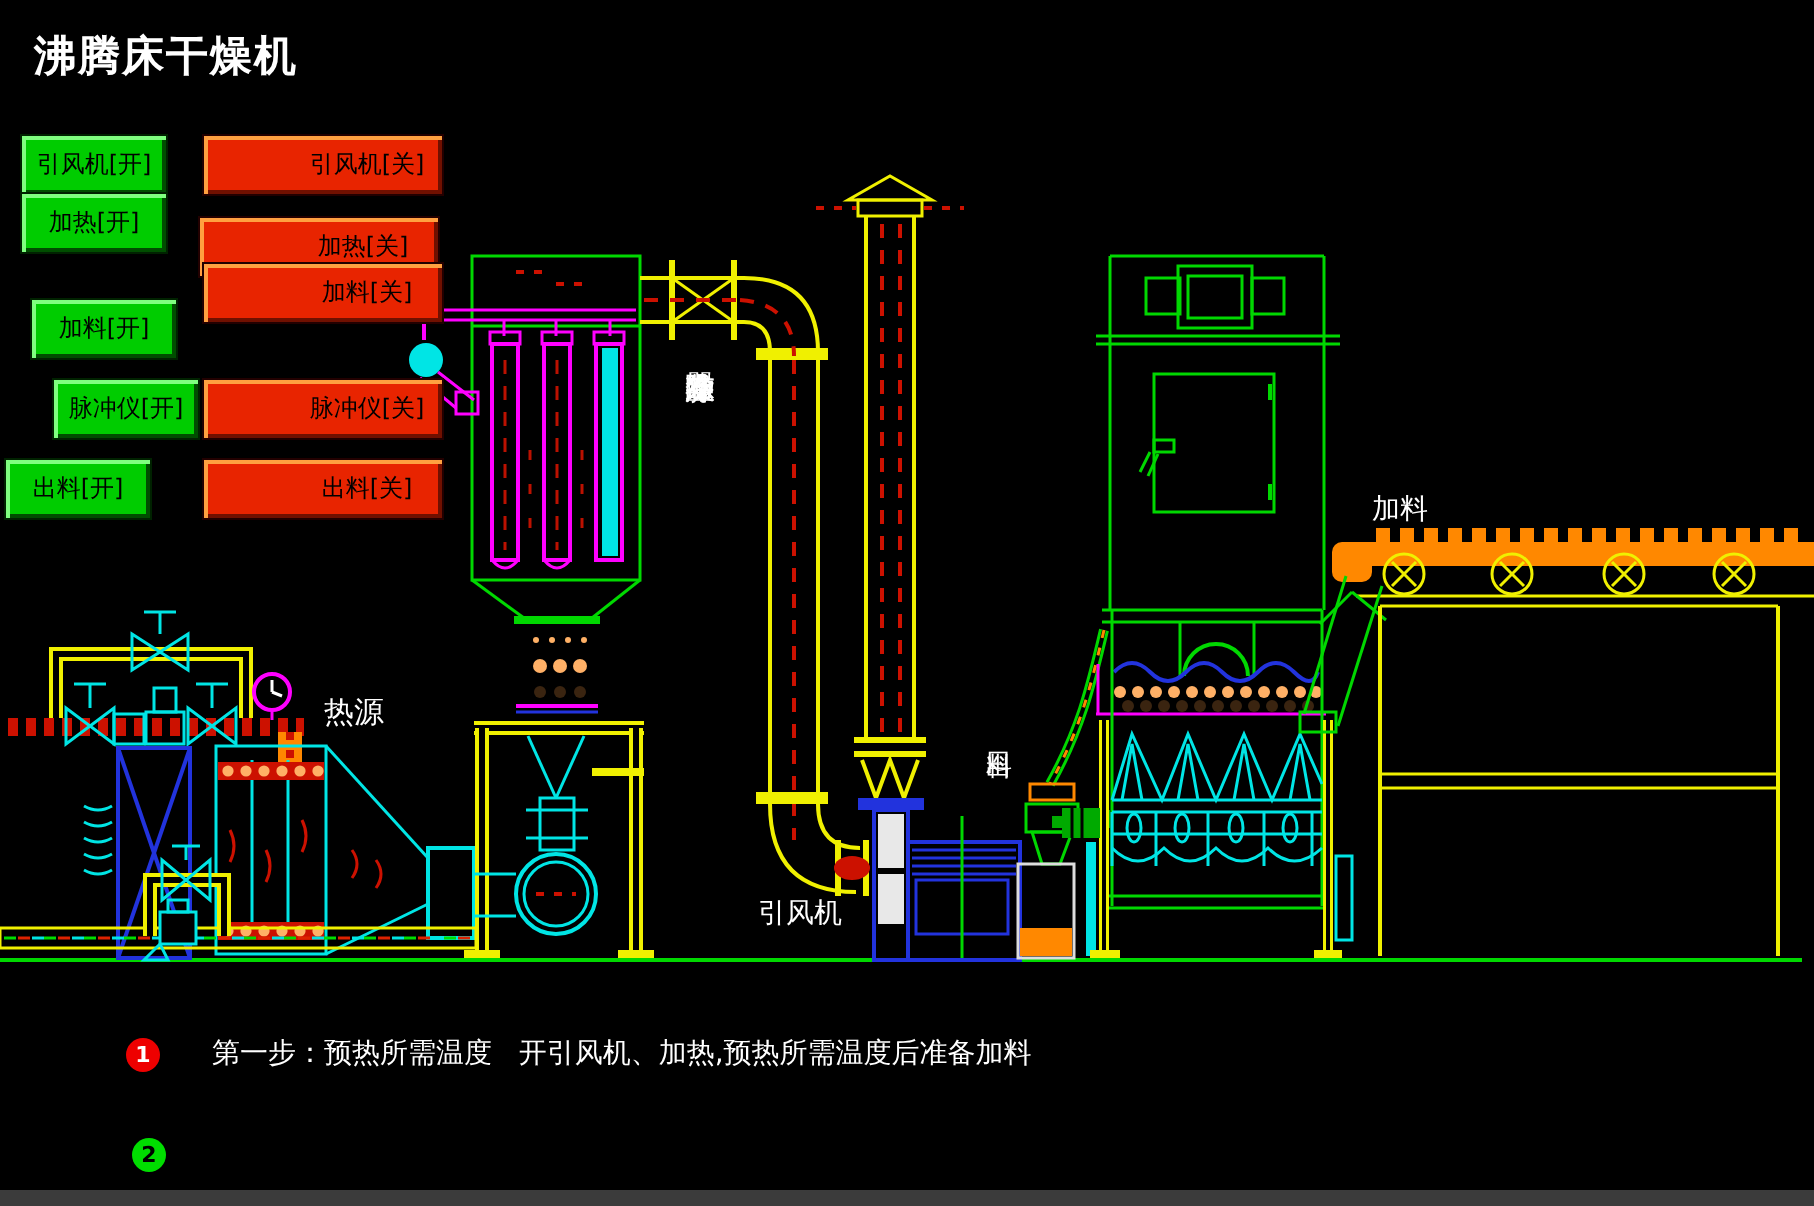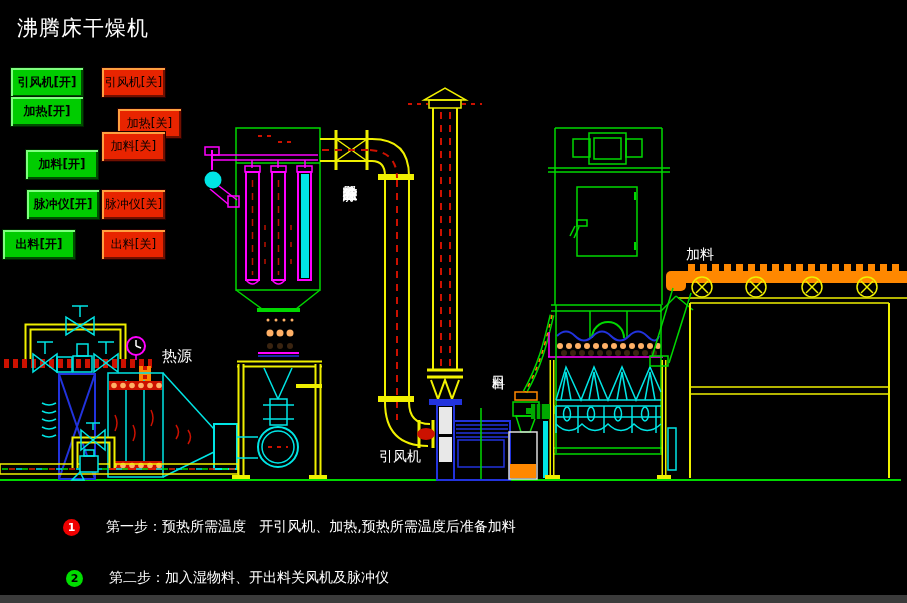--- a/index.html
+++ b/index.html
@@ -5,25 +5,25 @@
   :root{
     --bg:#000000; --txt:#ffffff;
     --yellow:#f0f000; --green:#00d800; --cyan:#00e5e5; --magenta:#ff00ff;
     --red:#cc1100; --orange:#ff8800; --blue:#2233dd;
     --btnGreen:#00cc00; --btnRed:#e82400; --grayBar:#3b3b3b;
     --step1:#ee0000; --step2:#00dd00;
   }
   html,body{margin:0;padding:0;background:#111;}
   #screen{position:relative;width:907px;height:603px;background:var(--bg);overflow:hidden;
           font-family:"DejaVu Sans","Liberation Sans",sans-serif;}
-  #title{position:absolute;left:17px;top:14px;font-size:21px;font-weight:normal;color:var(--txt);letter-spacing:1px;}
+  #title{position:absolute;left:17px;top:14px;font-size:21px;font-weight:bold;color:var(--txt);letter-spacing:1px;}
   .btn{position:absolute;width:72px;height:29px;display:flex;align-items:center;justify-content:center;
        font-size:12px;color:#000;cursor:pointer;user-select:none;}
-  .btn.open{background:var(--btnGreen);box-shadow:inset 2px 2px 0 #7fff7f, inset -2px -2px 0 #004d00, 0 0 0 1px #002200;font-weight:bold;}
-  .btn.close{background:var(--btnRed);box-shadow:inset 2px 2px 0 #ffa040, inset -2px -2px 0 #701000, 0 0 0 1px #220000;width:63px;}
+  .btn.open{background:var(--btnGreen);box-shadow:inset 2px 2px 0 #7fff7f, inset -2px -2px 0 #004d00, 0 0 0 1px #002200;}
+  .btn.close{background:var(--btnRed);box-shadow:inset 2px 2px 0 #ffa040, inset -2px -2px 0 #701000, 0 0 0 1px #220000;width:75px;padding-left:44px;}
   .lbl{position:absolute;color:var(--txt);white-space:pre;}
   .vlbl{position:absolute;color:var(--txt);writing-mode:vertical-rl;text-orientation:upright;white-space:pre;}
   #diagram{position:absolute;left:0;top:0;}
   svg line,svg path,svg polyline,svg polygon,svg rect,svg circle,svg ellipse{fill:none;stroke-width:1.5;}
   .sy{stroke:var(--yellow)} .sg{stroke:var(--green)} .sc{stroke:var(--cyan)} .sm{stroke:var(--magenta)}
   .sr{stroke:var(--red)} .sb{stroke:var(--blue)} .sk{stroke:#000} .so{stroke:var(--orange)} .sw{stroke:#ddd}
   .fy{fill:var(--yellow);stroke:none} .fo{fill:var(--orange);stroke:none} .fr{fill:var(--red);stroke:none}
   .fc{fill:var(--cyan);stroke:none} .fb{fill:var(--blue);stroke:none} .fk{fill:#000} .fw{fill:#e8e8e8;stroke:none}
   .fg{fill:#00aa00;stroke:none} .fdo{fill:#ffb066;stroke:none} .fdd{fill:#3a2410;stroke:none}
   .w2{stroke-width:2} .w3{stroke-width:3} .w4{stroke-width:4} .w5{stroke-width:5} .w7{stroke-width:7}
@@ -403,38 +403,37 @@
       <line x1="690" y1="387" x2="889" y2="387" class="sy"></line>
       <line x1="690" y1="394" x2="889" y2="394" class="sy"></line>
       <rect x="668" y="428" width="8" height="42" class="sc"></rect>
     </g>
   </svg>
 
   <div id="title">沸腾床干燥机</div>
 
   <div class="btn open" style="left:11px;top:68px">引风机[开]</div>
   <div class="btn open" style="left:11px;top:97px">加热[开]</div>
-  <div class="btn open" style="left:26px;top:150px">加料[开]</div>
+  <div class="btn open" style="left:16px;top:150px">加料[开]</div>
   <div class="btn open" style="left:27px;top:190px">脉冲仪[开]</div>
   <div class="btn open" style="left:3px;top:230px">出料[开]</div>
   <div class="btn close" style="left:102px;top:68px">引风机[关]</div>
-  <div class="btn close" style="left:118px;top:109px">加热[关]</div>
+  <div class="btn close" style="left:100px;top:109px">加热[关]</div>
   <div class="btn close" style="left:102px;top:132px">加料[关]</div>
   <div class="btn close" style="left:102px;top:190px">脉冲仪[关]</div>
   <div class="btn close" style="left:102px;top:230px">出料[关]</div>
 
   <div class="lbl" style="left:162px;top:347px;font-size:15px">热源</div>
   <div class="vlbl" style="left:340px;top:174px;font-size:15px">脉冲布袋除尘器</div>
   <div class="lbl" style="left:379px;top:448px;font-size:14px">引风机</div>
   <div class="vlbl" style="left:489px;top:366px;font-size:13px">出料口</div>
   <div class="lbl" style="left:686px;top:246px;font-size:14px">加料</div>
 
   <div class="step" style="left:63px;top:518px">
     <span class="stepnum n1">1</span>
     <span class="steptext">第一步：预热所需温度   开引风机、加热,预热所需温度后准备加料</span>
   </div>
   <div class="step" style="left:66px;top:569px">
     <span class="stepnum n2">2</span>
-    <span class="steptext">第二步：加入湿物料、开出料关风机及脉冲仪</span>
   </div>
 
   <div id="graybar"></div>
 </div>
 
 </body></html>

